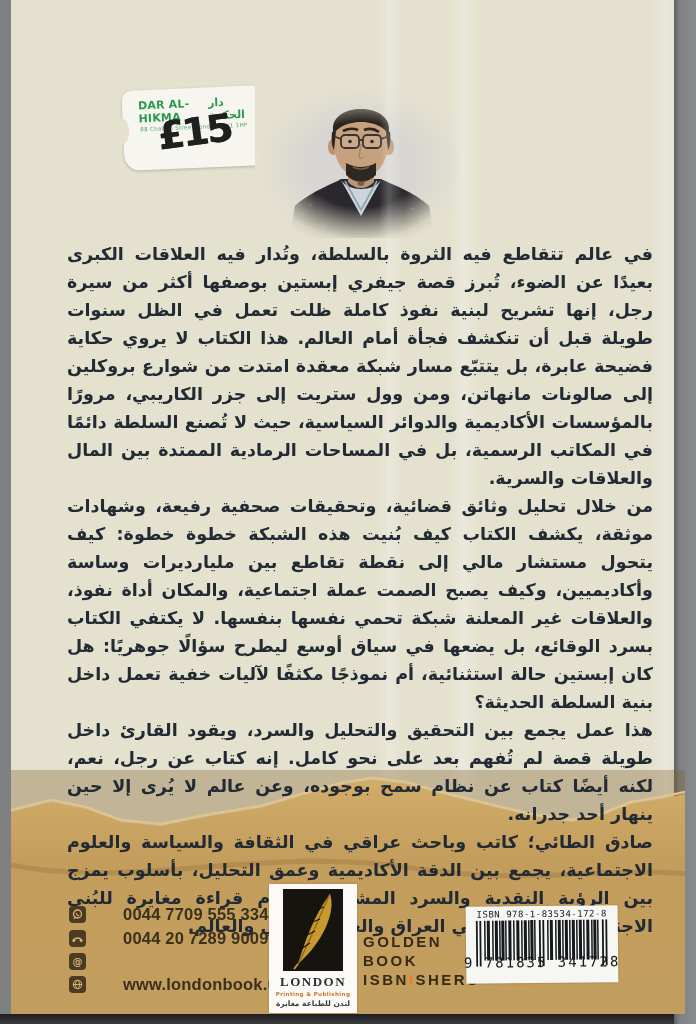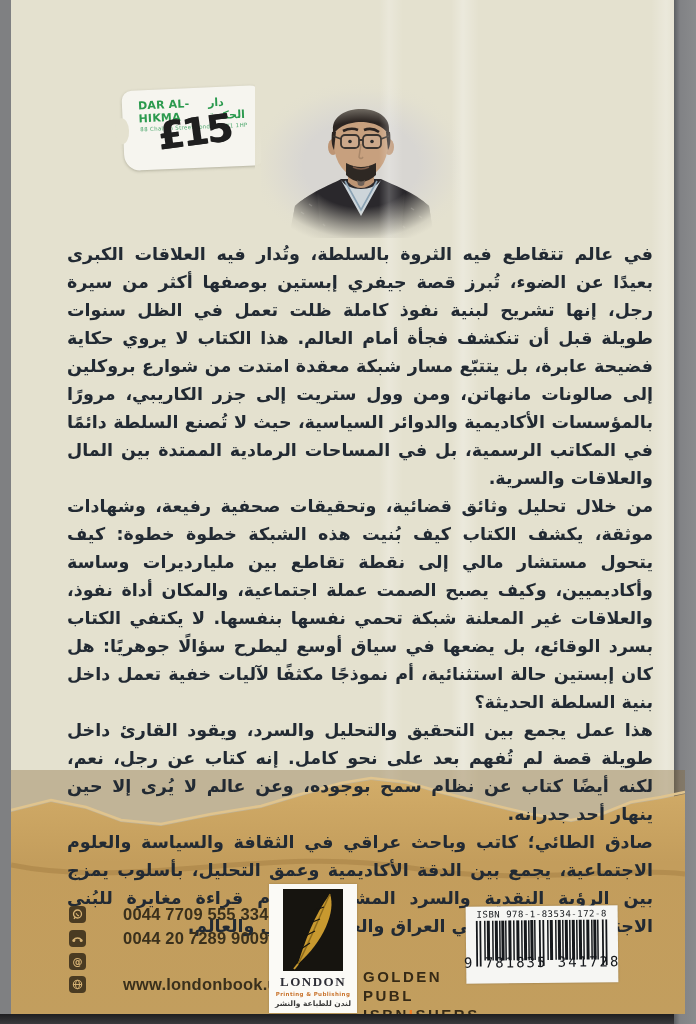--- a/index.html
+++ b/index.html
@@ -102,21 +102,21 @@
   .london-name{
     font-family:"Liberation Serif", serif;color:#2e2e36;font-size:13px;
     letter-spacing:1.5px;margin-top:3px;font-weight:600;
   }
   .london-sub{color:#c9742e;font-size:5.5px;letter-spacing:.4px;margin-top:1px;font-weight:bold;}
   .london-sub-ar{color:#3a3a3a;font-size:7.5px;margin-top:2px;font-weight:bold;direction:rtl;}
 
   
   .golden{position:absolute;left:352px;top:932px;display:flex;align-items:flex-start;z-index:6;}
   .golden-text{color:#362a16;font-weight:800;font-size:15px;letter-spacing:2.5px;line-height:19px;
-    font-family:"Liberation Sans", sans-serif;margin-top:35px;}
+    font-family:"Liberation Sans", sans-serif;}
   .golden-text .imark{color:#f07924;}
   .golden-icon{margin-left:4px;margin-top:1px;}
 
   
   .barcode{
     position:absolute;left:455px;top:906px;width:152px;height:77px;z-index:6;
     background:#f6f6f3;transform:rotate(-.6deg);
     display:flex;flex-direction:column;align-items:center;
     box-shadow:0 0 2px rgba(0,0,0,.25);
   }
@@ -247,27 +247,27 @@
     <div class="london-black">
       <svg width="60" height="82" viewBox="0 0 60 82">
         <path d="M47 5 C53 22 41 52 15 75 C21 55 31 26 47 5 Z" fill="#c8992f"></path>
         <path d="M47 5 C37 26 27 52 15 75" stroke="#8f6c1c" stroke-width="1.4" fill="none"></path>
         <path d="M41 18 l-9 3 M37 30 l-10 4 M32 42 l-10 5 M27 54 l-9 6" stroke="#16140f" stroke-width="1.2"></path>
         <path d="M15 75 l-4 5" stroke="#c8992f" stroke-width="2"></path>
       </svg>
     </div>
     <div class="london-name">LONDON</div>
     <div class="london-sub">Printing &amp; Publishing</div>
-    <div class="london-sub-ar">لندن للطباعة والنشر</div>
+    <div class="london-sub-ar">لندن للطباعة مغايرة</div>
   </div>
 
   <div class="golden">
     <div class="golden-text">
       <div>GOLDEN</div>
-      <div>PUBL</div>
+      <div>BOOK</div>
       <div><span>ISBN</span><span class="imark">I</span><span>SHERS</span></div>
     </div>
     <span class="golden-icon">
       <svg width="38" height="44" viewBox="0 0 38 44">
         <path d="M34 1 L16 9 L20 24 L36 13 Z" fill="#f58634"></path>
         <path d="M3 27 C11 21 21 21 27 27 L27 38 C20 32 10 32 3 38 Z" fill="#ee5a24"></path>
         <path d="M5 24 C13 16 24 15 32 19" stroke="#f07924" stroke-width="3" fill="none"></path>
       </svg>
     </span>
   </div>

